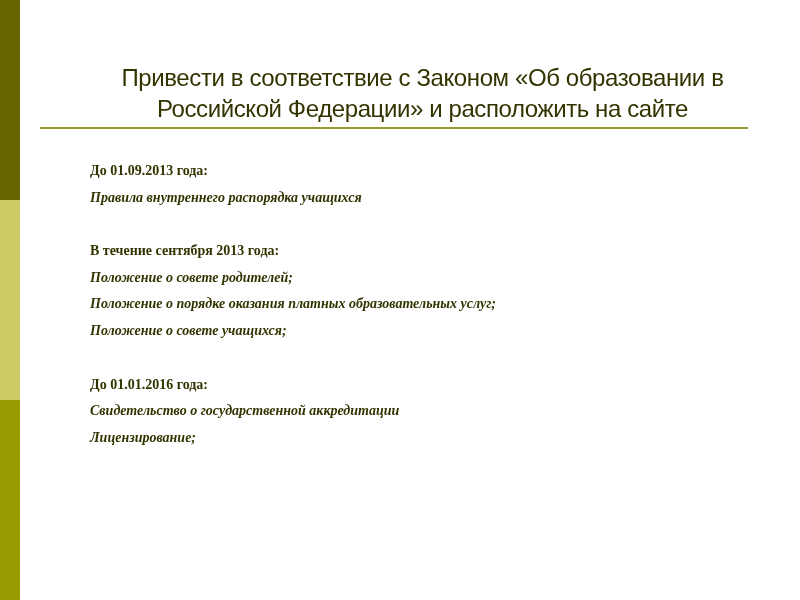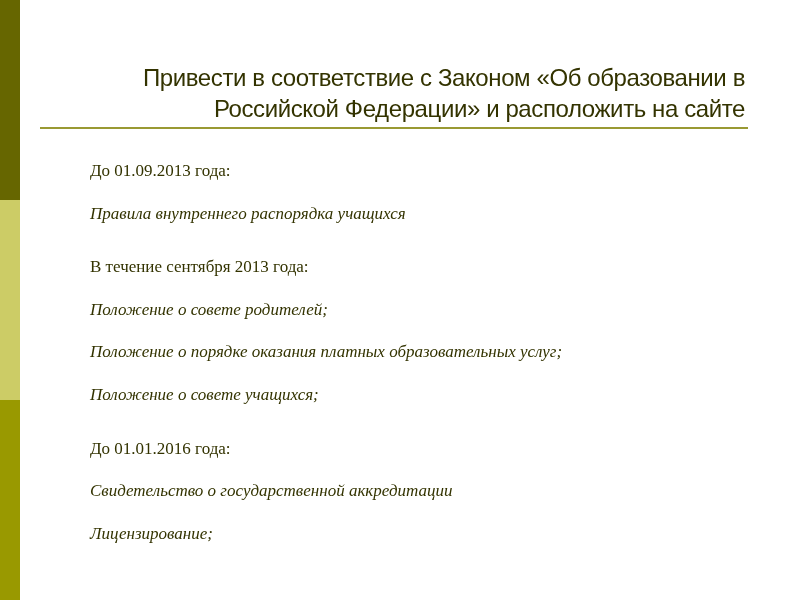--- a/index.html
+++ b/index.html
@@ -9,36 +9,36 @@
       font-family: "Liberation Serif", "DejaVu Serif", serif;
     }
     .side-bar { position: absolute; left: 0; top: 0; width: 20px; height: 600px; }
     .side-seg { position: absolute; left: 0; width: 20px; }
     .seg-1 { top: 0; height: 200px; }
     .seg-2 { top: 200px; height: 200px; }
     .seg-3 { top: 400px; height: 200px; }
 
     .title {
       position: absolute; left: 100px; top: 62px; width: 645px;
-      text-align: right; color: #333300;
+      text-align: center; color: #333300;
       font-family: "Liberation Sans Narrow", "Liberation Sans", sans-serif;
       font-size: 24px; line-height: 31px; letter-spacing: -0.4px;
       font-stretch: condensed;
     }
     .title-line { display: block; white-space: nowrap; }
     .title-rule {
       position: absolute; left: 40px; top: 127px; width: 708px; height: 2px;
     }
 
     .body { position: absolute; left: 90px; top: 158px; color: #333300; }
     .line {
-      height: 26.7px; line-height: 26.7px; font-size: 17px; font-weight: normal;
+      height: 26.7px; line-height: 26.7px; font-size: 14px; font-weight: bold;
       white-space: nowrap;
     }
-    .line.item { font-style: italic; margin-top: 16px; }
+    .line.item { font-style: italic; }
     .blank { height: 26.7px; }
   </style>
 </head>
 <body>
 
 <div class="side-bar">
   <div class="side-seg seg-1" style="background: rgb(102, 102, 0);"></div>
   <div class="side-seg seg-2" style="background: rgb(204, 204, 102);"></div>
   <div class="side-seg seg-3" style="background: rgb(153, 153, 0);"></div>
 </div>

